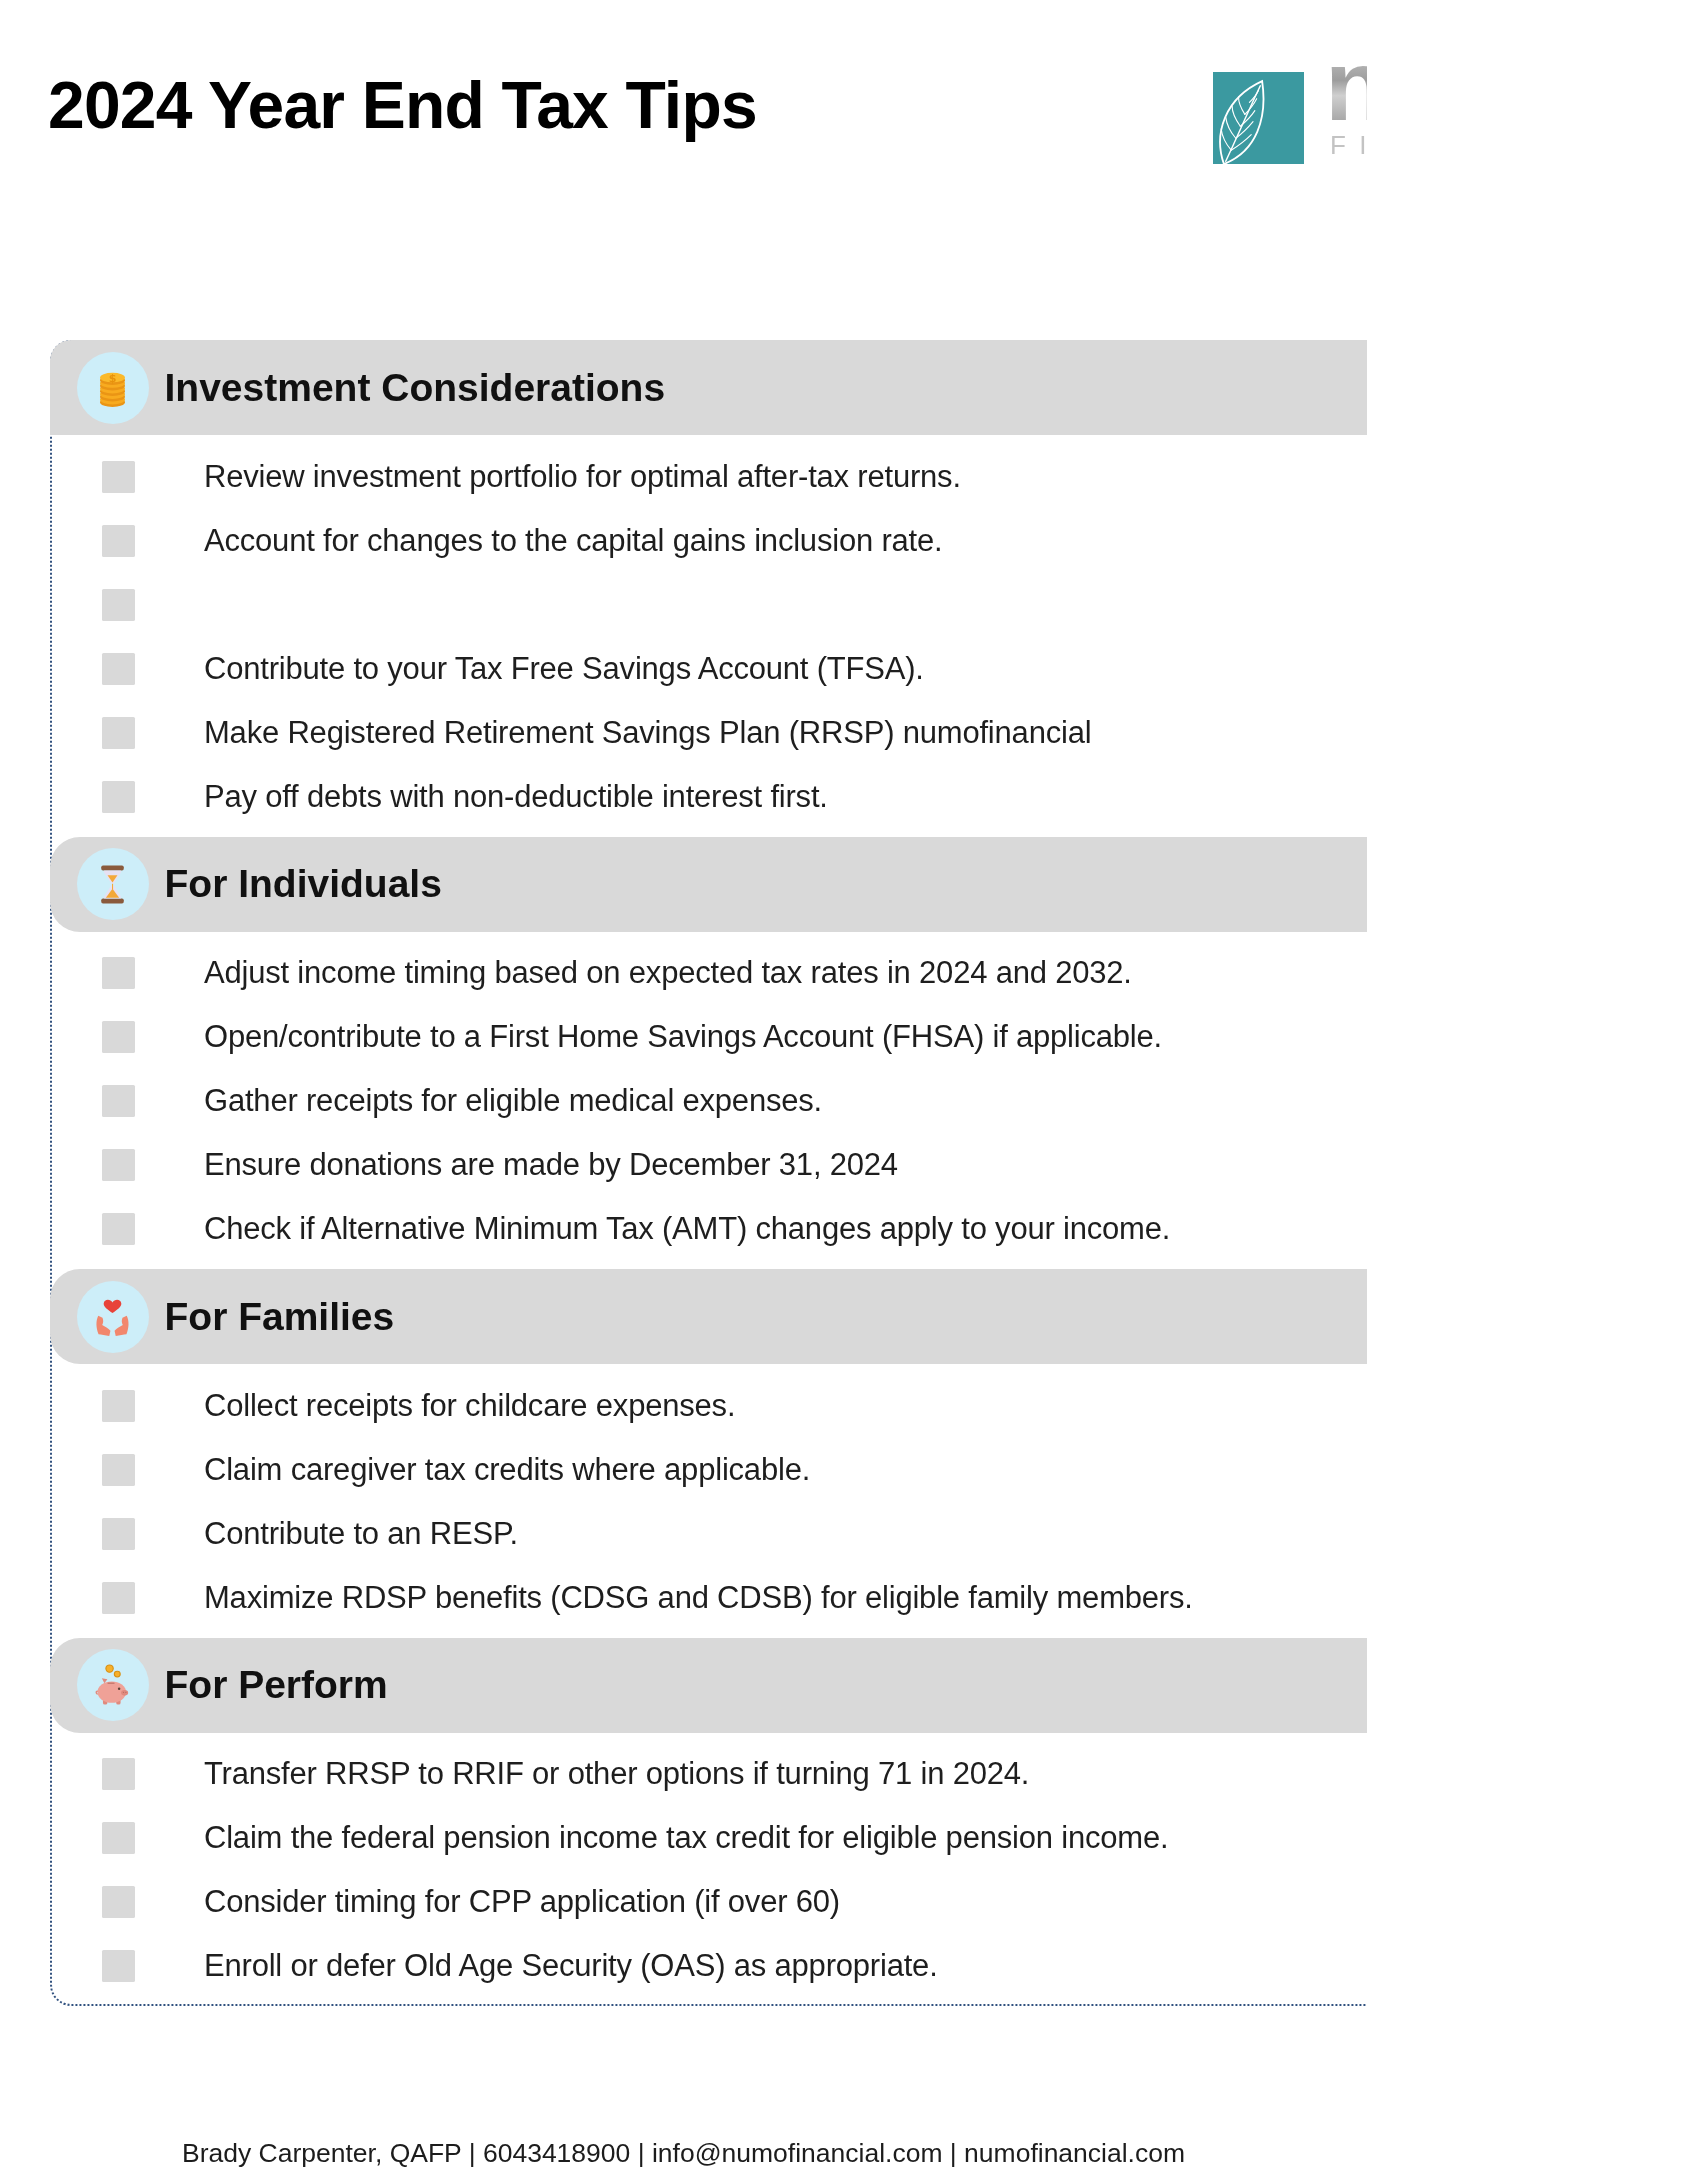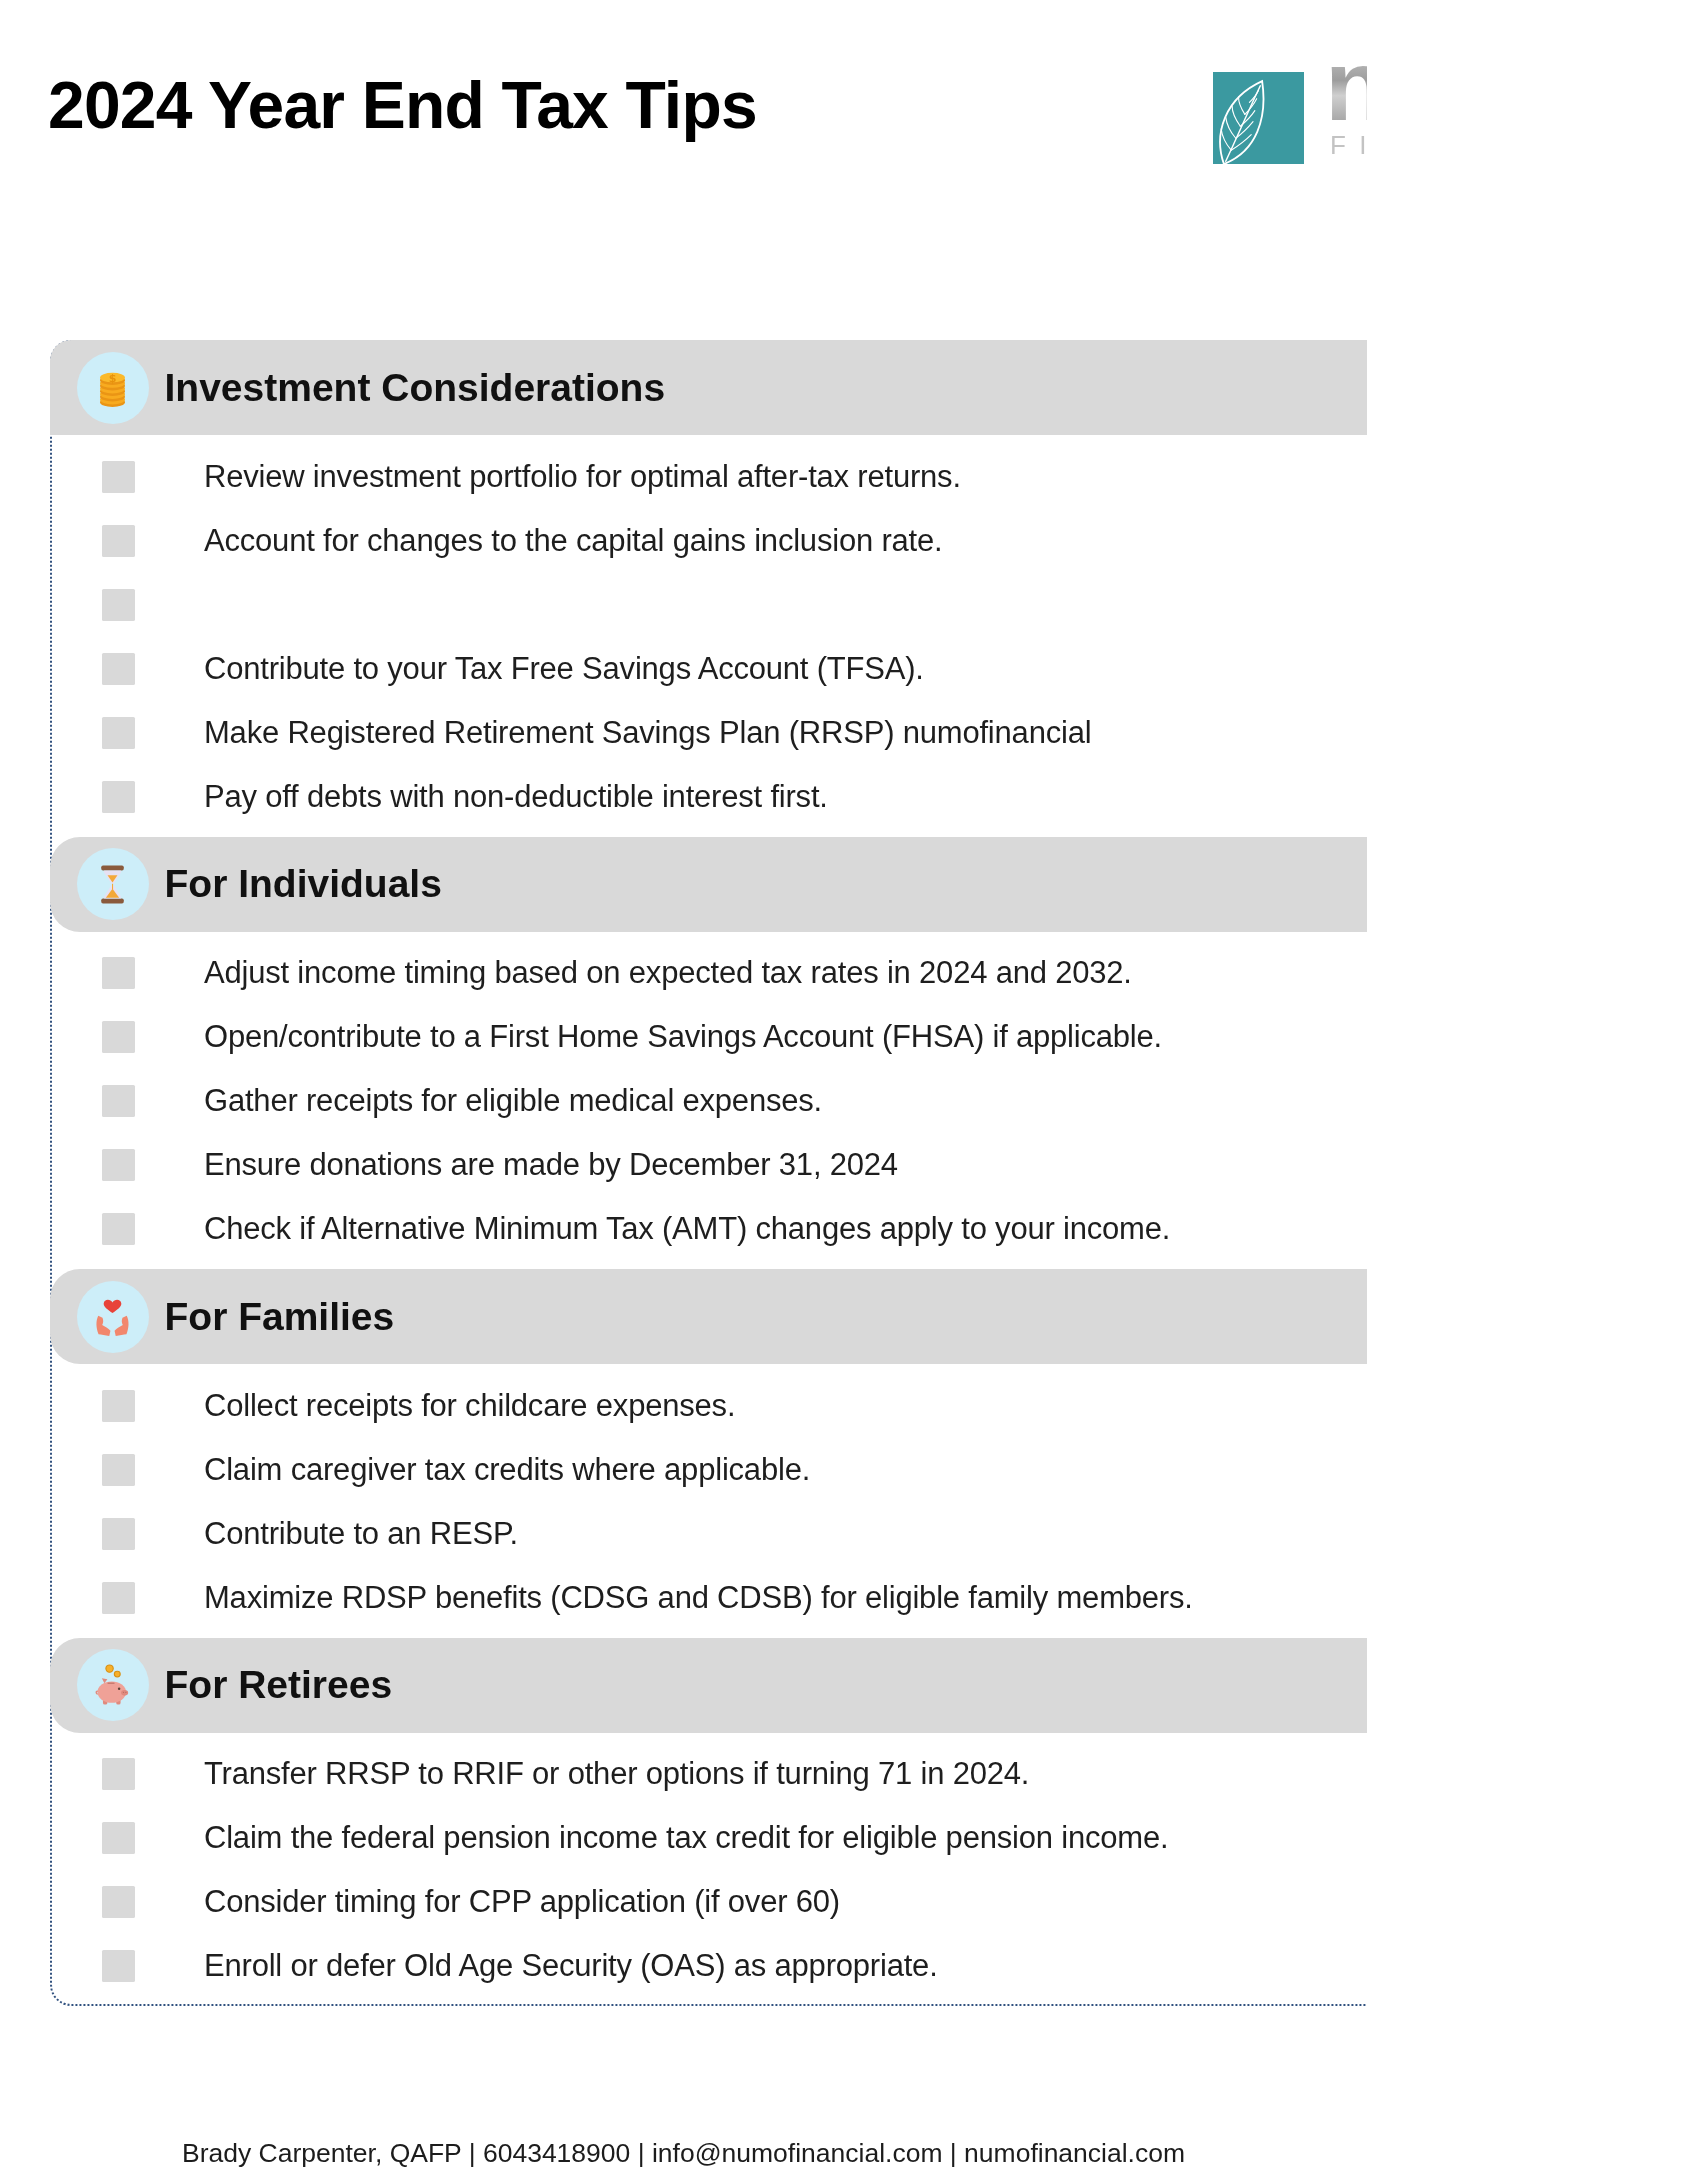--- a/index.html
+++ b/index.html
@@ -295,21 +295,21 @@
               <rect x="37" y="50" width="6" height="8" rx="2.5" fill="#e08a7e"></rect>
               <ellipse cx="31" cy="41" rx="19.5" ry="14.5" fill="#efa197"></ellipse>
               <path d="M21 29l-3.5-7 7.5 1.5z" fill="#e08a7e"></path>
               <ellipse cx="48.5" cy="42" rx="4.8" ry="3.8" fill="#e08a7e"></ellipse>
               <circle cx="47" cy="41.3" r="0.9" fill="#b96a60"></circle>
               <circle cx="50.2" cy="41.3" r="0.9" fill="#b96a60"></circle>
               <circle cx="41" cy="36.5" r="1.7" fill="#5d4037"></circle>
               <rect x="25" y="28" width="10" height="2" rx="1" fill="#c97b70"></rect>
             </svg>
           </span>
-      <h2 class="band-title">For Retirees</h2>
+      <h2 class="band-title">For Perform</h2>
     </header>
     <ul class="items">
   <li class="item">
     <span class="checkbox"></span>
     <span class="item-label">Transfer RRSP to RRIF or other options if turning 71 in 2024.</span>
   </li>
 
   <li class="item">
     <span class="checkbox"></span>
     <span class="item-label">Claim the federal pension income tax credit for eligible pension income.</span>

